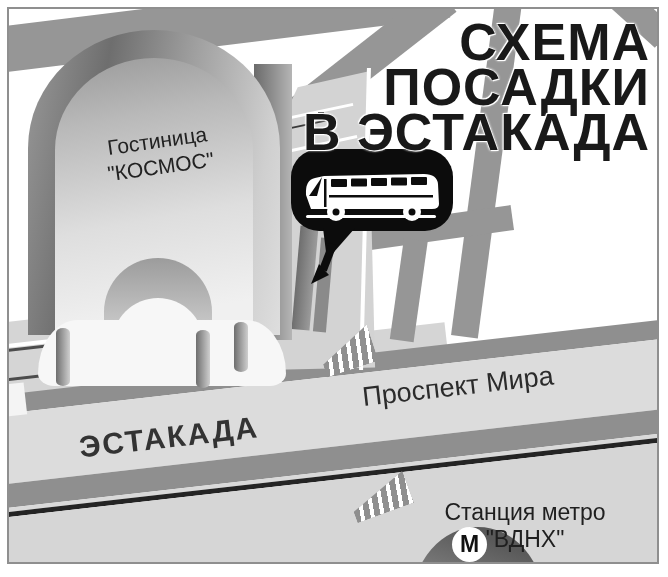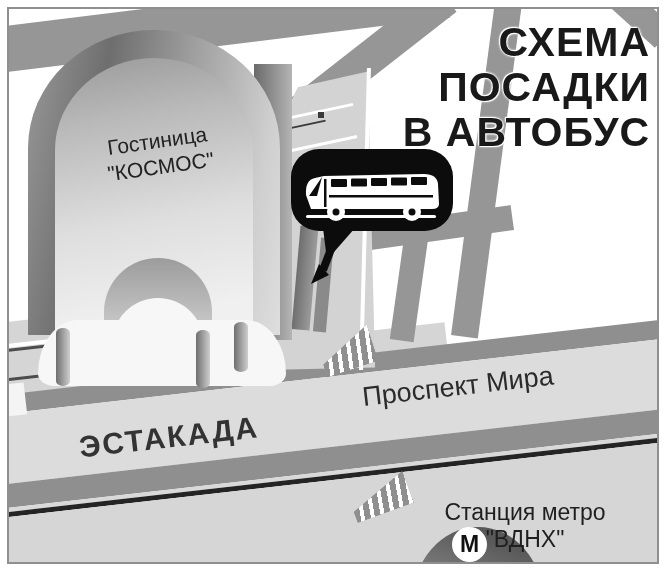--- a/index.html
+++ b/index.html
@@ -75,21 +75,21 @@
     background:linear-gradient(90deg,#6e6e6e,#cfcfcf);}
   .hotel-name{left:84px;top:128px;width:150px;text-align:center;transform:rotate(-8deg);
     font-size:21px;font-weight:500;line-height:26px;color:#222;}
 
   
   .bubble{left:291px;top:149px;width:162px;height:82px;border-radius:28px;background:var(--marker,#0c0c0c);z-index:6;}
   .tail{left:297px;top:228px;z-index:6;}
   .boarding{left:299px;top:253px;font-size:24px;font-weight:800;line-height:27px;letter-spacing:0.5px;color:#000;z-index:7;}
 
   
-  .title{left:300px;top:20px;width:350px;text-align:right;font-size:41px;font-weight:700;
+  .title{left:300px;top:20px;width:350px;text-align:right;font-size:52px;font-weight:700;
     line-height:45px;letter-spacing:1px;color:#191919;z-index:7;
     text-shadow:0 0 3px #fff,0 0 3px #fff,1px 1px 0 #fff,-1px -1px 0 #fff;}
 
   
   .dome{left:412px;top:527px;width:132px;height:112px;border-radius:66px 66px 0 0/76px 76px 0 0;z-index:5;
     background:linear-gradient(200deg,#595959 20%,#7d7d7d 55%,#b9b9b9 90%);}
   .mcircle{left:452px;top:527px;width:35px;height:35px;border-radius:50%;background:#fff;z-index:6;
     display:flex;align-items:center;justify-content:center;font-size:23px;font-weight:700;color:#111;}
   .station{left:420px;top:499px;width:210px;text-align:center;font-size:23px;font-weight:500;
     line-height:27px;color:#1f1f1f;z-index:6;}
@@ -186,21 +186,21 @@
         </svg>
       </div>
       <svg class="abs tail" width="70" height="58" viewBox="0 0 70 58">
         <polygon points="26,0 58,0 30,32" fill="#0c0c0c"></polygon>
         <path d="M36 16 L26 42" stroke="#0c0c0c" stroke-width="8"></path>
         <polygon points="14,56 32,47 22,36" fill="#0c0c0c"></polygon>
       </svg>
 
       <div class="abs title">
         <div>СХЕМА ПОСАДКИ</div>
-        <div>В АВТОБУС</div>
+        <div>В ЭСТАКАДА</div>
       </div>
 
       <div class="abs dome"></div>
       <div class="abs mcircle">
         <span>М</span>
       </div>
       <div class="abs station">
         <div>Станция метро</div>
         <div>"ВДНХ"</div>
       </div>

